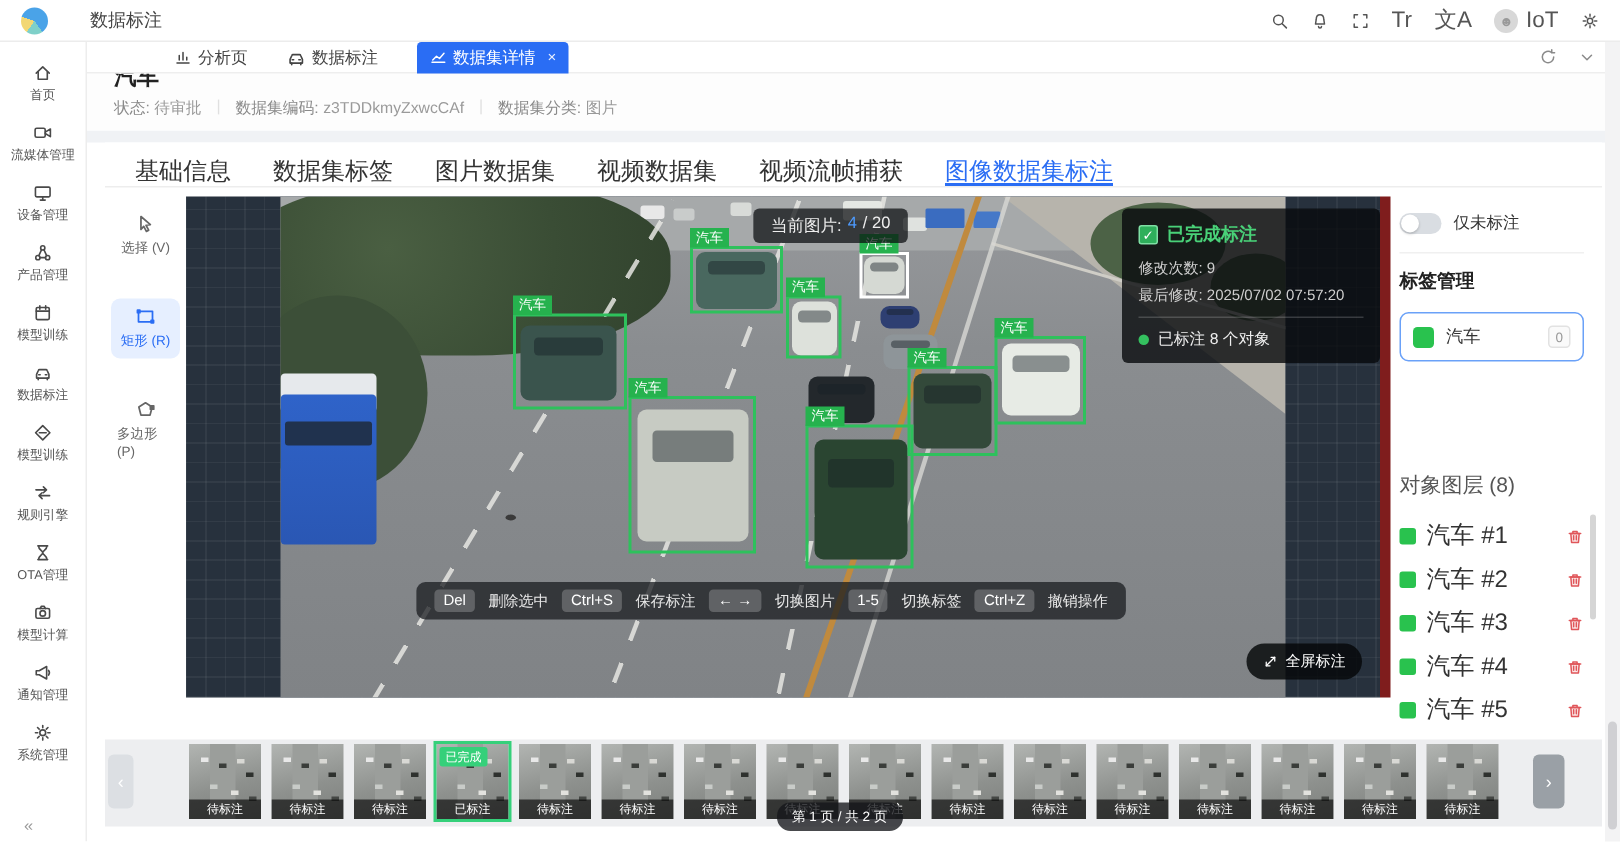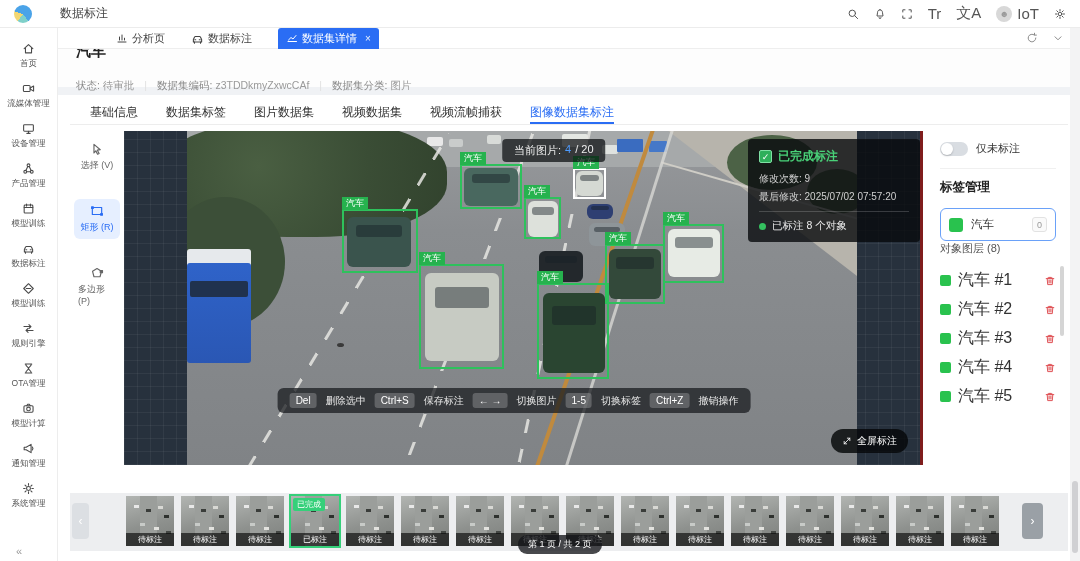--- a/index.html
+++ b/index.html
@@ -37,30 +37,30 @@
   .wtab { display:flex; align-items:center; gap:4px; font-size:11px; color:#444;
     margin-right:26px; cursor:pointer; }
   .wtab.active { background:#2a6df4; color:#fff; border-radius:3px 3px 0 0; padding:2px 8px;
     margin-right:0; height:21px; }
   .wtab .close { font-size:10px; margin-left:4px; opacity:.9; }
   #tabstrip-right { margin-left:auto; display:flex; gap:14px; padding-right:16px; color:#8a8a8a; }
 
   
   #page-header { padding:0 0 0 18px; background:#fdfdfd; height:45px; position:relative; z-index:1; }
   #page-title { font-size:15px; font-weight:bold; color:#222; margin-top:-7px; }
-  #meta-row { display:flex; gap:10px; font-size:10.5px; color:#9a9a9a; margin-top:18px; }
+  #meta-row { display:flex; gap:10px; font-size:10.5px; color:#9a9a9a; margin-top:4px; }
   #meta-row b { font-weight:normal; color:#8a8a8a; }
   .meta-div { color:#e0e0e0; }
 
   #gray-band { height:8px; background:#f0f2f5; }
 
   
   #card { margin:0 12px; background:#fff; }
   #detail-tabs { display:flex; gap:28px; padding:9px 20px 0 20px; border-bottom:1px solid #ededed; height:30px; }
-  .dtab { font-size:12px; color:#333; padding-bottom:8px; cursor:pointer; white-space:nowrap; }
+  .dtab { font-size:16px; color:#333; padding-bottom:8px; cursor:pointer; white-space:nowrap; }
   .dtab.active { color:#2a6df4; border-bottom:2px solid #2a6df4; }
 
   #annot-row { display:flex; height:354px; }
   #tools { width:54px; flex:none; padding-top:12px; display:flex; flex-direction:column; gap:22px; align-items:center; }
   .tool { display:flex; flex-direction:column; align-items:center; gap:3px; color:#666;
     font-size:9px; cursor:pointer; padding:5px 4px; border-radius:6px; width:46px; }
   .tool.active { background:#e6efff; color:#2a6df4; }
 
   
   #canvas { flex:1; height:334px; margin-top:6px; background:#27313d; position:relative; overflow:hidden;
@@ -102,36 +102,36 @@
     background:rgba(25,28,32,.75); border-radius:6px; padding:5px 12px; display:flex;
     align-items:center; gap:9px; white-space:nowrap; }
   .sc-key { background:rgba(255,255,255,.22); color:#fff; border-radius:3px; padding:2px 6px; font-size:10px; }
   .sc-lbl { color:#e8e8e8; font-size:10px; }
 
   #fullscreen-pill { position:absolute; right:12px; bottom:12px; background:rgba(5,7,9,.82);
     color:#fff; border-radius:13px; padding:5px 11px; font-size:10px; display:flex;
     align-items:center; gap:5px; cursor:pointer; }
 
   
-  #right-panel { width:148px; flex:none; border-left:3px solid #7f1d1d; margin-top:6px; height:334px;
-    padding:10px 12px 0 17px; position:relative; }
+  #right-panel { width:148px; flex:none; border-left:7px solid #7f1d1d; margin-top:6px; height:334px;
+    padding:10px 12px 0 6px; position:relative; }
   #toggle-row { display:flex; align-items:center; gap:8px; }
   #toggle { width:28px; height:14px; border-radius:8px; background:#d9dde2; position:relative; cursor:pointer; }
   #toggle::after { content:""; position:absolute; left:1px; top:1px; width:12px; height:12px;
     border-radius:50%; background:#fff; box-shadow:0 1px 2px rgba(0,0,0,.2); }
   #toggle-label { font-size:11px; color:#333; }
   .rp-div { border:none; border-top:1px solid #f0f0f0; margin:12px 0 10px; }
   #labels-title { font-size:12.5px; font-weight:bold; color:#222; }
   #label-card { margin-top:12px; border:1px solid #6aa1f8; border-radius:6px; background:#fff;
     display:flex; align-items:center; padding:8px 8px; gap:8px; cursor:pointer; }
   #label-swatch { width:14px; height:14px; border-radius:3px; }
   #label-name { font-size:11.5px; color:#333; flex:1; }
   #label-count { width:15px; height:15px; border:1px solid #e2e2e2; background:#fafafa; color:#999;
     border-radius:3px; font-size:9px; display:flex; align-items:center; justify-content:center; }
-  #layers-title { font-size:11px; color:#555; }
+  #layers-title { margin-top:74px; font-size:14px; color:#555; }
   #layer-list { margin-top:10px; position:relative; }
   .layer-row { display:flex; align-items:center; gap:7px; height:29px; cursor:pointer; }
   .layer-sq { width:11px; height:11px; border-radius:2px; background:#29c24e; }
   .layer-name { flex:1; font-size:16px; color:#333; }
   .layer-trash { color:#e0565a; cursor:pointer; }
   #layer-scroll { position:absolute; right:-8px; top:0; width:4px; height:70px; background:#d5d5d5; border-radius:2px; }
 
   
   #filmstrip { height:58px; background:#edeef0; position:relative; margin-top:14px; }
   .strip-nav { position:absolute; top:10px; width:17px; height:36px; border-radius:4px;

